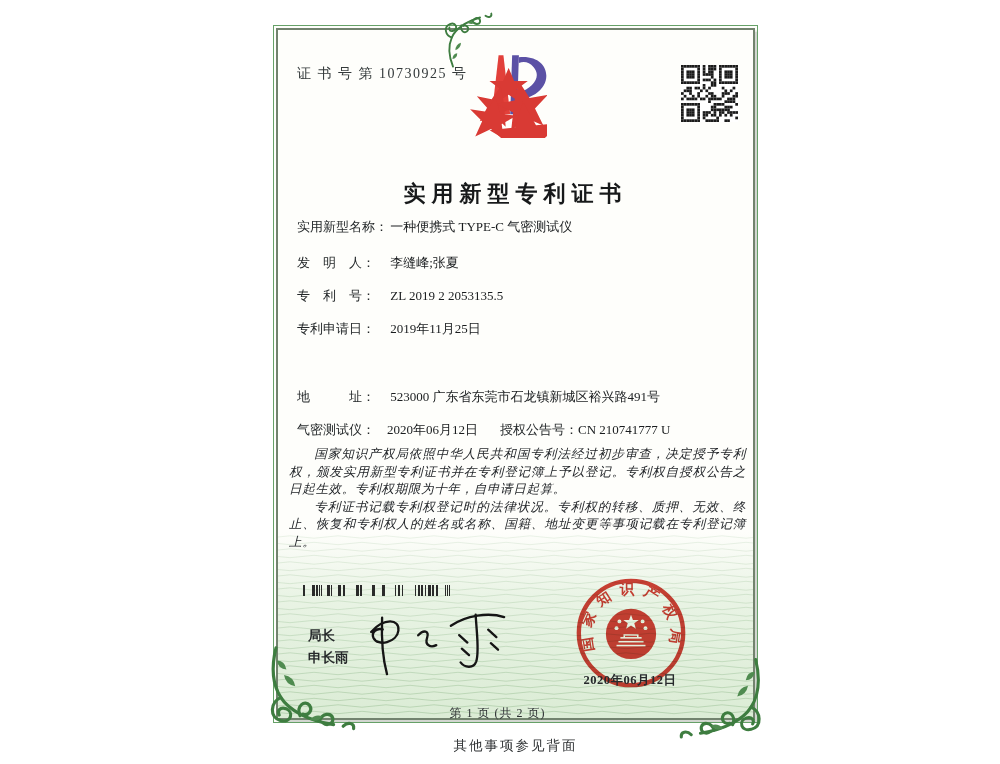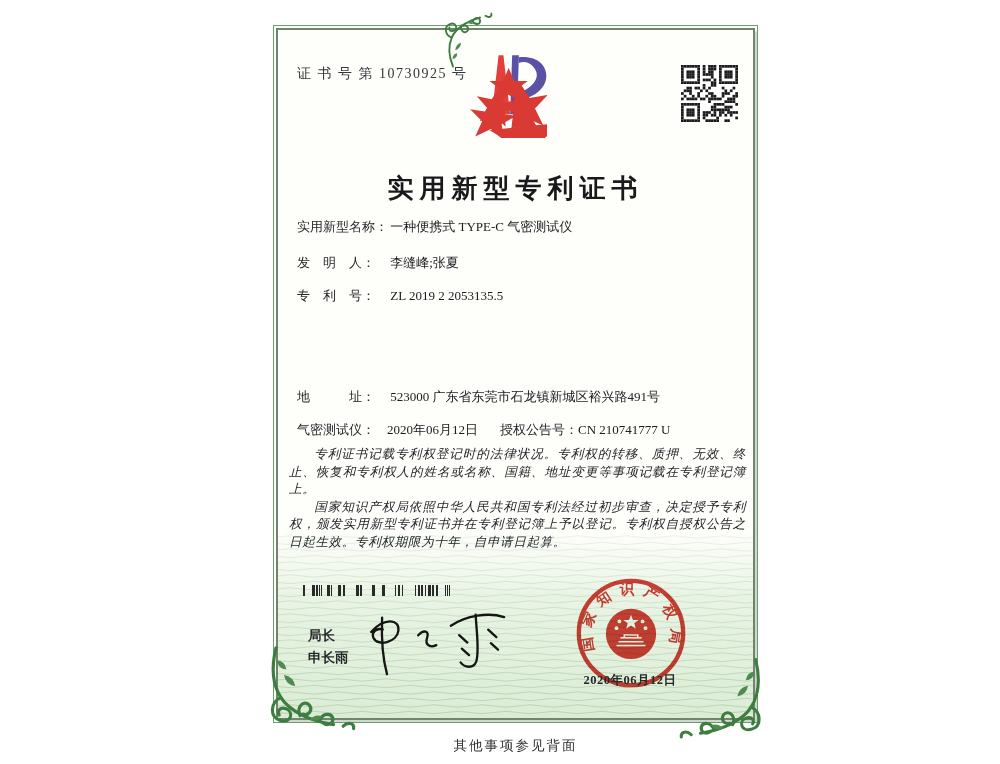--- a/index.html
+++ b/index.html
@@ -26,22 +26,22 @@
     overflow:hidden;pointer-events:none;
   }
   .green-zone svg{position:absolute;left:0;top:0;}
   
   .cert-no{
     position:absolute;left:24px;top:40px;font-size:14px;letter-spacing:1.5px;color:#33393a;
   }
   .logo{position:absolute;left:182px;top:27px;width:92px;height:86px;}
   .qr{position:absolute;left:408px;top:40px;width:57px;height:57px;background:#fff;}
   .title{
-    position:absolute;left:0;right:0;top:138px;margin:8px;text-align:center;
-    font-size:26px;font-weight:600;letter-spacing:6px;color:#17191a;
+    position:absolute;left:0;right:0;top:138px;margin:16px;text-align:center;
+    font-size:22px;font-weight:600;letter-spacing:6px;color:#17191a;
   }
   
   .row{position:absolute;left:24px;right:14px;font-size:13px;white-space:nowrap;}
   .lbl{display:inline-block;width:90px;color:#24282a;}
   .val{color:#191c1e;}
   .lbl2{display:inline-block;margin-left:22px;color:#24282a;}
   
   .legal{
     position:absolute;left:16px;right:12px;top:421px;
     font-size:12.6px;line-height:17.6px;font-style:italic;color:#23262a;text-align:justify;
@@ -385,31 +385,35 @@
       <span class="val">李缝峰;张夏</span>
     </div>
     <div class="row" style="top:193px">
       <span class="lbl">实用新型名称：</span>
       <span class="val">一种便携式 TYPE-C 气密测试仪</span>
     </div>
     <div class="row" style="top:262px">
       <span class="lbl">专　利　号：</span>
       <span class="val">ZL 2019 2 2053135.5</span>
     </div>
+    <div class="row" style="top:295px">
+      <span class="lbl">专利申请日：</span>
+      <span class="val">2019年11月25日</span>
+    </div>
     <div class="row" style="top:363px">
       <span class="lbl">地　　　址：</span>
       <span class="val">523000 广东省东莞市石龙镇新城区裕兴路491号</span>
     </div>
     <div class="row" style="top:396px">
       <span class="lbl">气密测试仪：</span><span class="val">2020年06月12日</span><span class="lbl2">授权公告号：</span><span class="val">CN 210741777 U</span>
     </div>
 
     <div class="legal">
+      <p>国家知识产权局依照中华人民共和国专利法经过初步审查，决定授予专利权，颁发实用新型专利证书并在专利登记簿上予以登记。专利权自授权公告之日起生效。专利权期限为十年，自申请日起算。</p>
       <p>专利证书记载专利权登记时的法律状况。专利权的转移、质押、无效、终止、恢复和专利权人的姓名或名称、国籍、地址变更等事项记载在专利登记簿上。</p>
-      <p>国家知识产权局依照中华人民共和国专利法经过初步审查，决定授予专利权，颁发实用新型专利证书并在专利登记簿上予以登记。专利权自授权公告之日起生效。专利权期限为十年，自申请日起算。</p>
     </div>
 
     <svg class="barcode" id="barcode" viewBox="0 0 148 11">
         <rect x="0" y="0" width="2" height="11" fill="#2a2a2a"></rect>
         <rect x="9" y="0" width="3" height="11" fill="#2a2a2a"></rect>
         <rect x="13" y="0" width="2" height="11" fill="#2a2a2a"></rect>
         <rect x="16" y="0" width="1" height="11" fill="#2a2a2a"></rect>
         <rect x="18" y="0" width="1" height="11" fill="#2a2a2a"></rect>
         <rect x="24" y="0" width="3" height="11" fill="#2a2a2a"></rect>
         <rect x="28" y="0" width="1" height="11" fill="#2a2a2a"></rect>
@@ -469,16 +473,17 @@
         <g stroke="#fff" stroke-width="1.6" fill="none">
           <path d="M48 64 h22"></path>
             <path d="M46 68 h26"></path>
             <path d="M44 72 h30"></path>
           <path d="M52 64 v-3 h14 v3"></path>
         </g>
       </g>
     </svg>
     <div class="seal-date">2020年06月12日</div>
 
+    <div class="page-indicator">第 1 页 (共 2 页)</div>
   </div>
 
   <div class="footer-note">其他事项参见背面</div>
 </div>
 
 </body></html>

